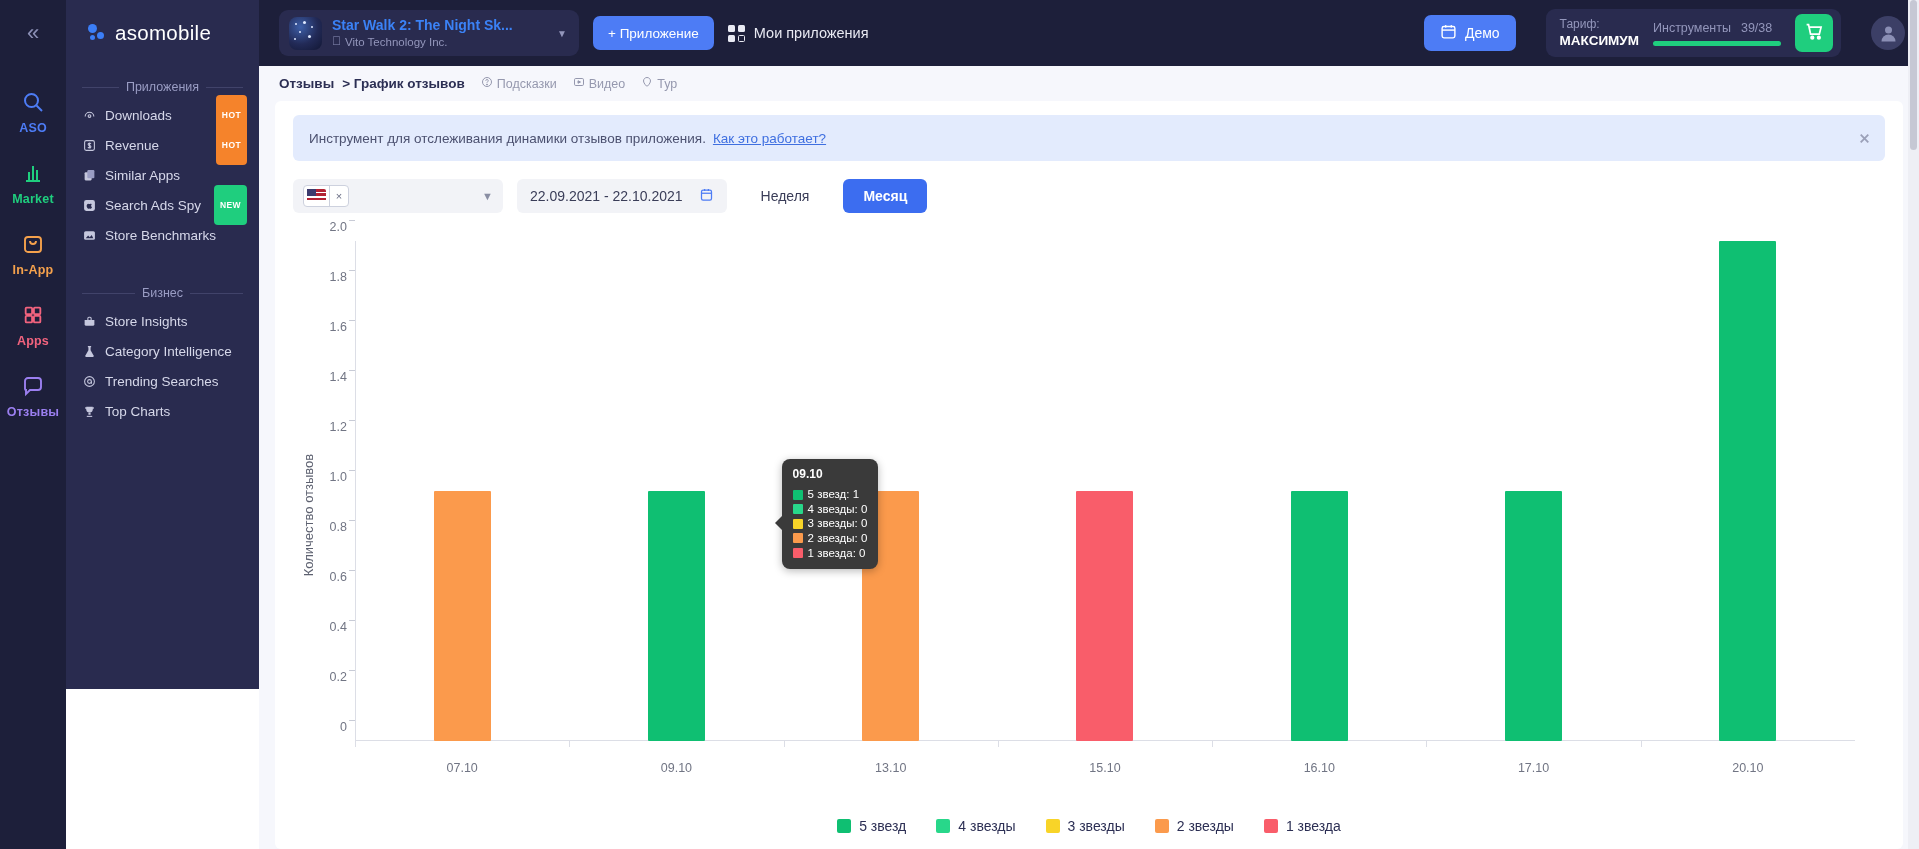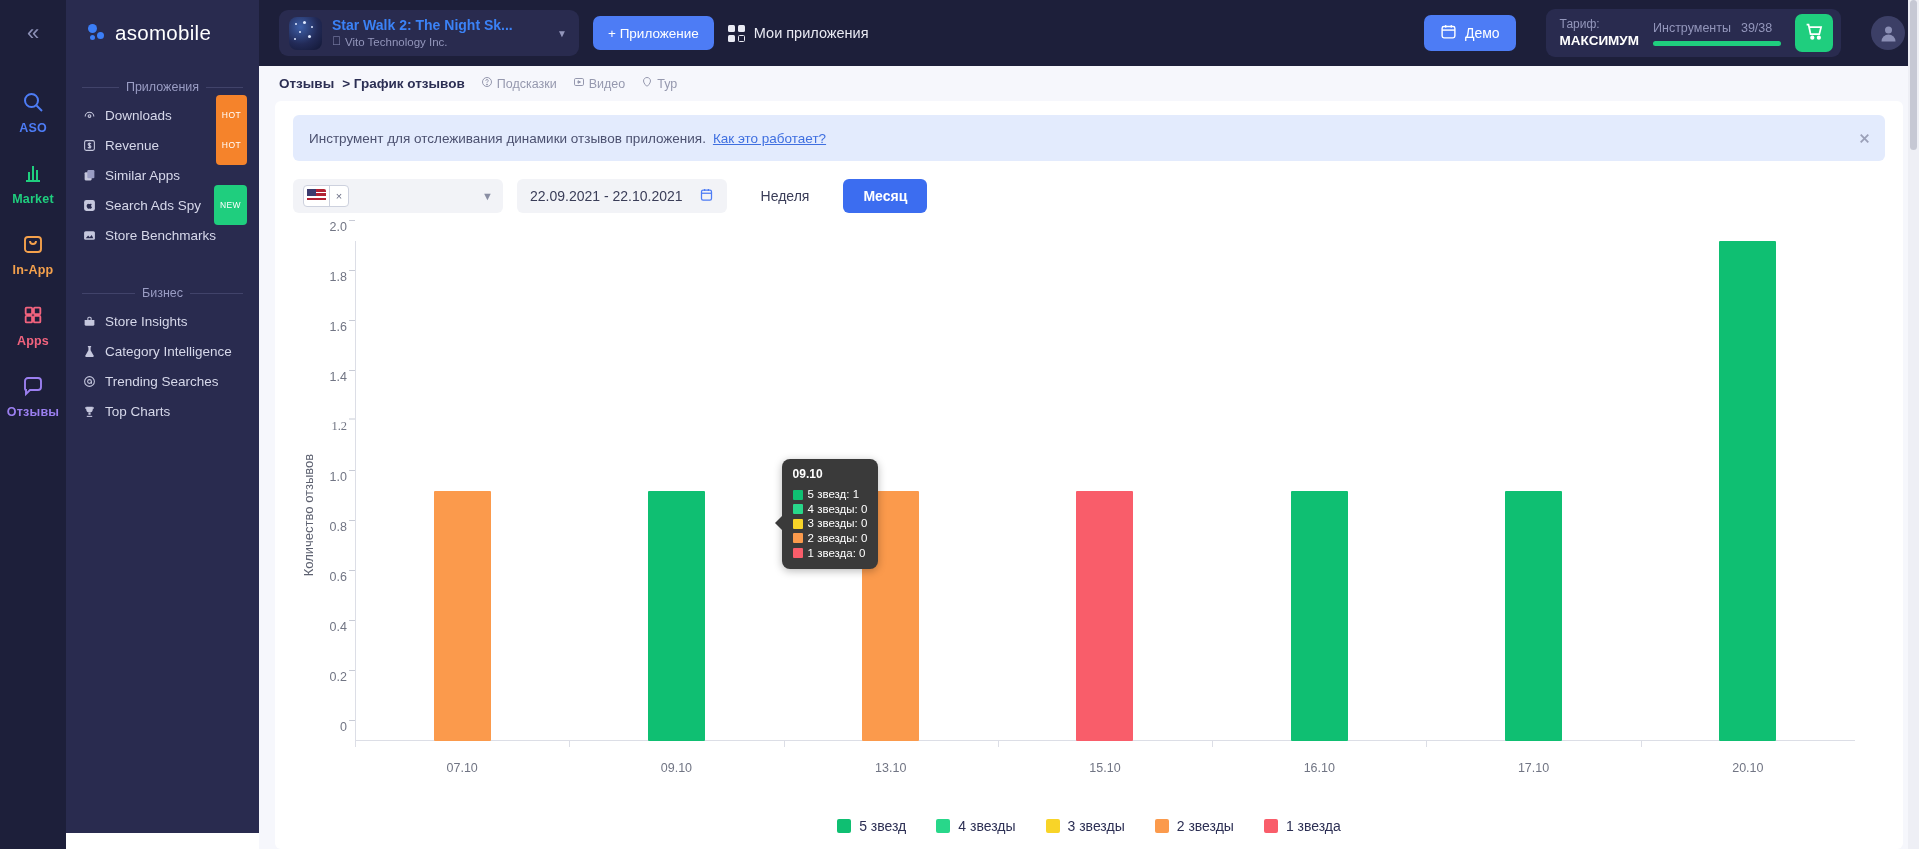--- a/index.html
+++ b/index.html
@@ -26,21 +26,21 @@
   .rail-item {
     width: 66px; margin-top: 18px;
     display: flex; flex-direction: column; align-items: center;
     cursor: pointer; gap: 5px;
   }
   .rail-item .ico { height: 28px; display: flex; align-items: center; justify-content: center; }
   .rail-item .lbl { font-size: 12.5px; font-weight: bold; letter-spacing: .2px; }
 
   
   .sidebar {
-    width: 193px; min-width: 193px; height: 833px;
+    width: 193px; min-width: 193px; height: 689px;
     background: #292b4f;
     display: flex; flex-direction: column;
   }
   .brand {
     height: 66px; display: flex; align-items: center; gap: 7px;
     padding-left: 22px;
   }
   .brand-mark { width: 20px; height: 20px; position: relative; }
   .brand-mark i { position: absolute; border-radius: 50%; background: #3b7ef7; display: block; }
   .brand-mark i.a { width: 9px; height: 9px; left: 0; top: 1px; }
@@ -58,21 +58,21 @@
   .nav-item {
     display: flex; align-items: center; gap: 8px;
     height: 30px; padding: 0 12px 0 16px;
     color: #d6d8ea; font-size: 13.5px; cursor: pointer;
     position: relative;
   }
   .nav-item .nico { width: 15px; display: flex; align-items: center; justify-content: center; color: #c5c7dd; }
   .nav-item .ntxt { white-space: nowrap; }
   .badge {
     position: absolute; right: 12px;
-    font-size: 8.5px; font-weight: normal; color: #fff;
+    font-size: 8.5px; font-weight: bold; color: #fff;
     border-radius: 4px; padding: 15px 6px; letter-spacing: .4px;
   }
   .badge.hot { background: #f5832b; }
   .badge.new { background: #1fce7e; }
 
   
   .main { flex: 1; height: 849px; display: flex; flex-direction: column; background: #f6f7fc; }
 
   .topbar {
     height: 66px; min-height: 66px;
@@ -585,21 +585,21 @@
           <div class="chart-box">
             <div class="y-title">Количество отзывов</div>
             <div class="plot">
               <div class="yticks" id="yticks">
                   <div class="ytick" style="bottom: 0%;">0<span class="ytick-mark" style="right: -8px; left: auto; transform: none;"></span></div>
                   <div class="ytick" style="bottom: 10%;">0.2<span class="ytick-mark" style="right: -8px; left: auto; transform: none;"></span></div>
                   <div class="ytick" style="bottom: 20%;">0.4<span class="ytick-mark" style="right: -8px; left: auto; transform: none;"></span></div>
                   <div class="ytick" style="bottom: 30%;">0.6<span class="ytick-mark" style="right: -8px; left: auto; transform: none;"></span></div>
                   <div class="ytick" style="bottom: 40%;">0.8<span class="ytick-mark" style="right: -8px; left: auto; transform: none;"></span></div>
                   <div class="ytick" style="bottom: 50%;">1.0<span class="ytick-mark" style="right: -8px; left: auto; transform: none;"></span></div>
-                  <div class="ytick" style="bottom: 60%; font-family: Liberation Serif, serif;">1.2<span class="ytick-mark" style="right: -8px; left: auto; transform: none;"></span></div>
+                  <div class="ytick" style="bottom: 60%;">1.2<span class="ytick-mark" style="right: -8px; left: auto; transform: none;"></span></div>
                   <div class="ytick" style="bottom: 70%;">1.4<span class="ytick-mark" style="right: -8px; left: auto; transform: none;"></span></div>
                   <div class="ytick" style="bottom: 80%;">1.6<span class="ytick-mark" style="right: -8px; left: auto; transform: none;"></span></div>
                   <div class="ytick" style="bottom: 90%;">1.8<span class="ytick-mark" style="right: -8px; left: auto; transform: none;"></span></div>
                   <div class="ytick" style="bottom: 100%;">2.0<span class="ytick-mark" style="right: -8px; left: auto; transform: none;"></span></div>
                 </div>
               <div class="axis-v"></div>
               <div class="axis-h"></div>
               <div class="bars" id="bars">
                   <div class="bar-slot">
                     <div class="bar" style="height: 50%; background: rgb(251, 154, 76);"></div>

